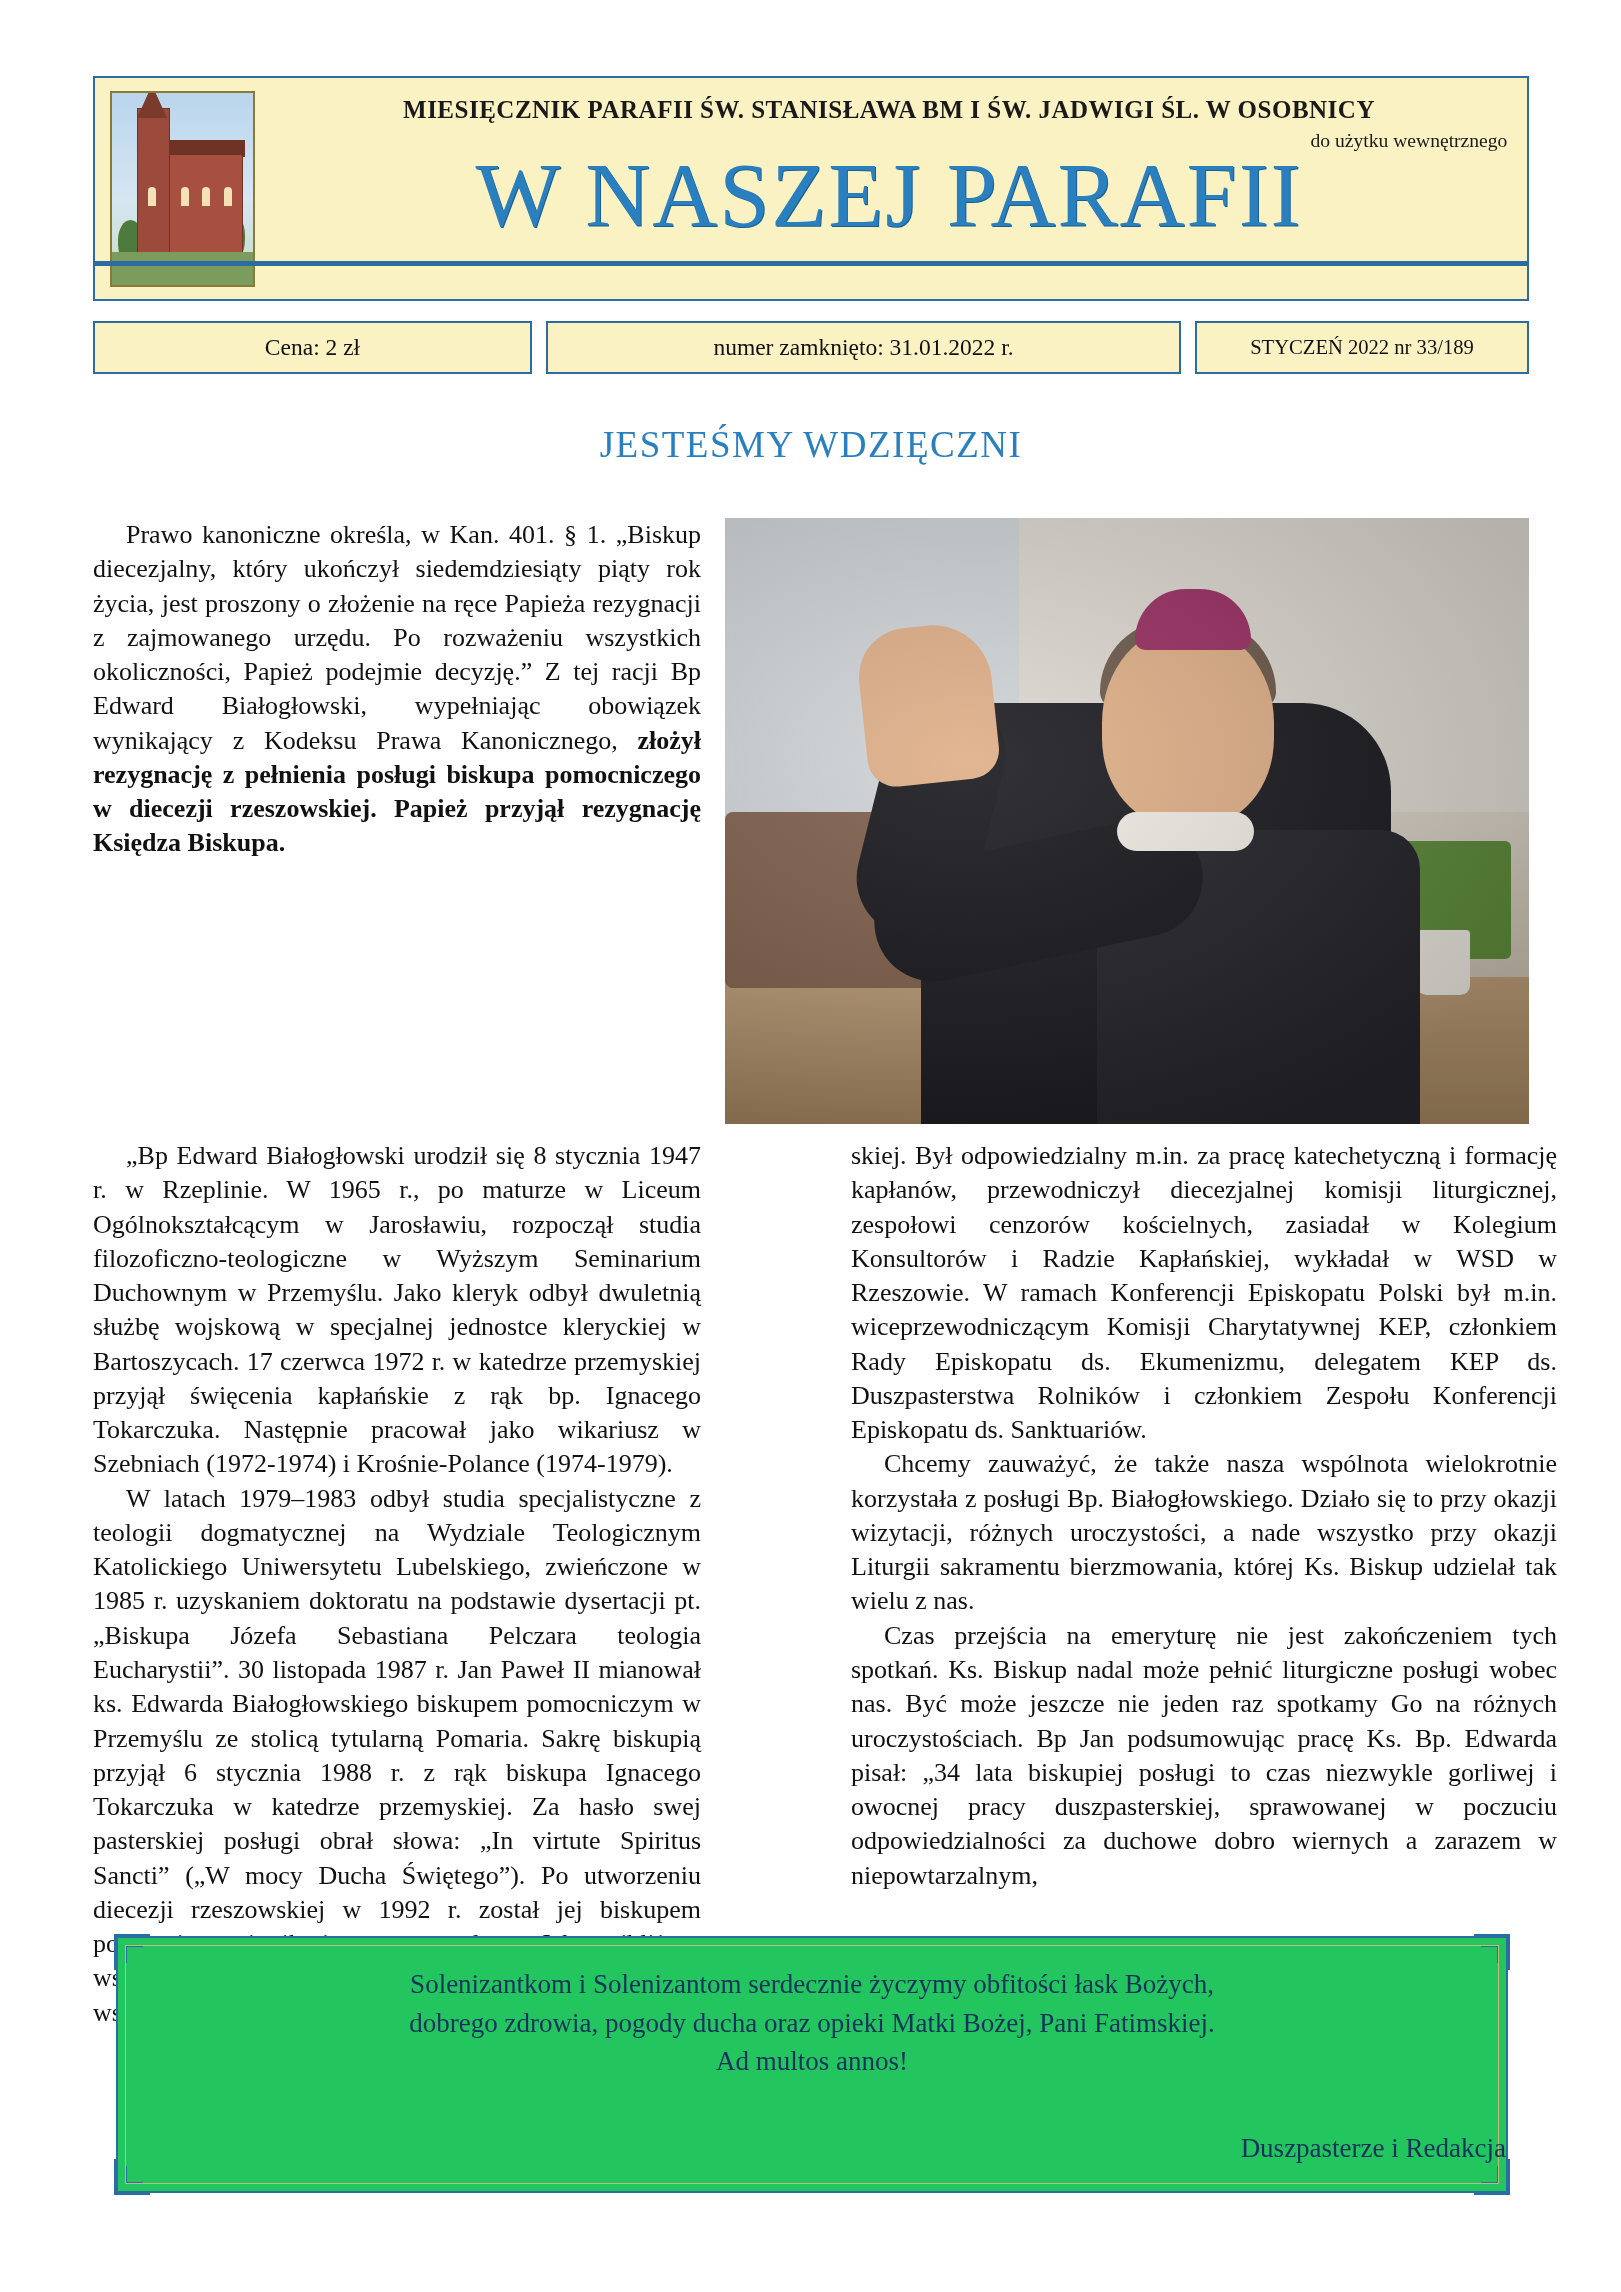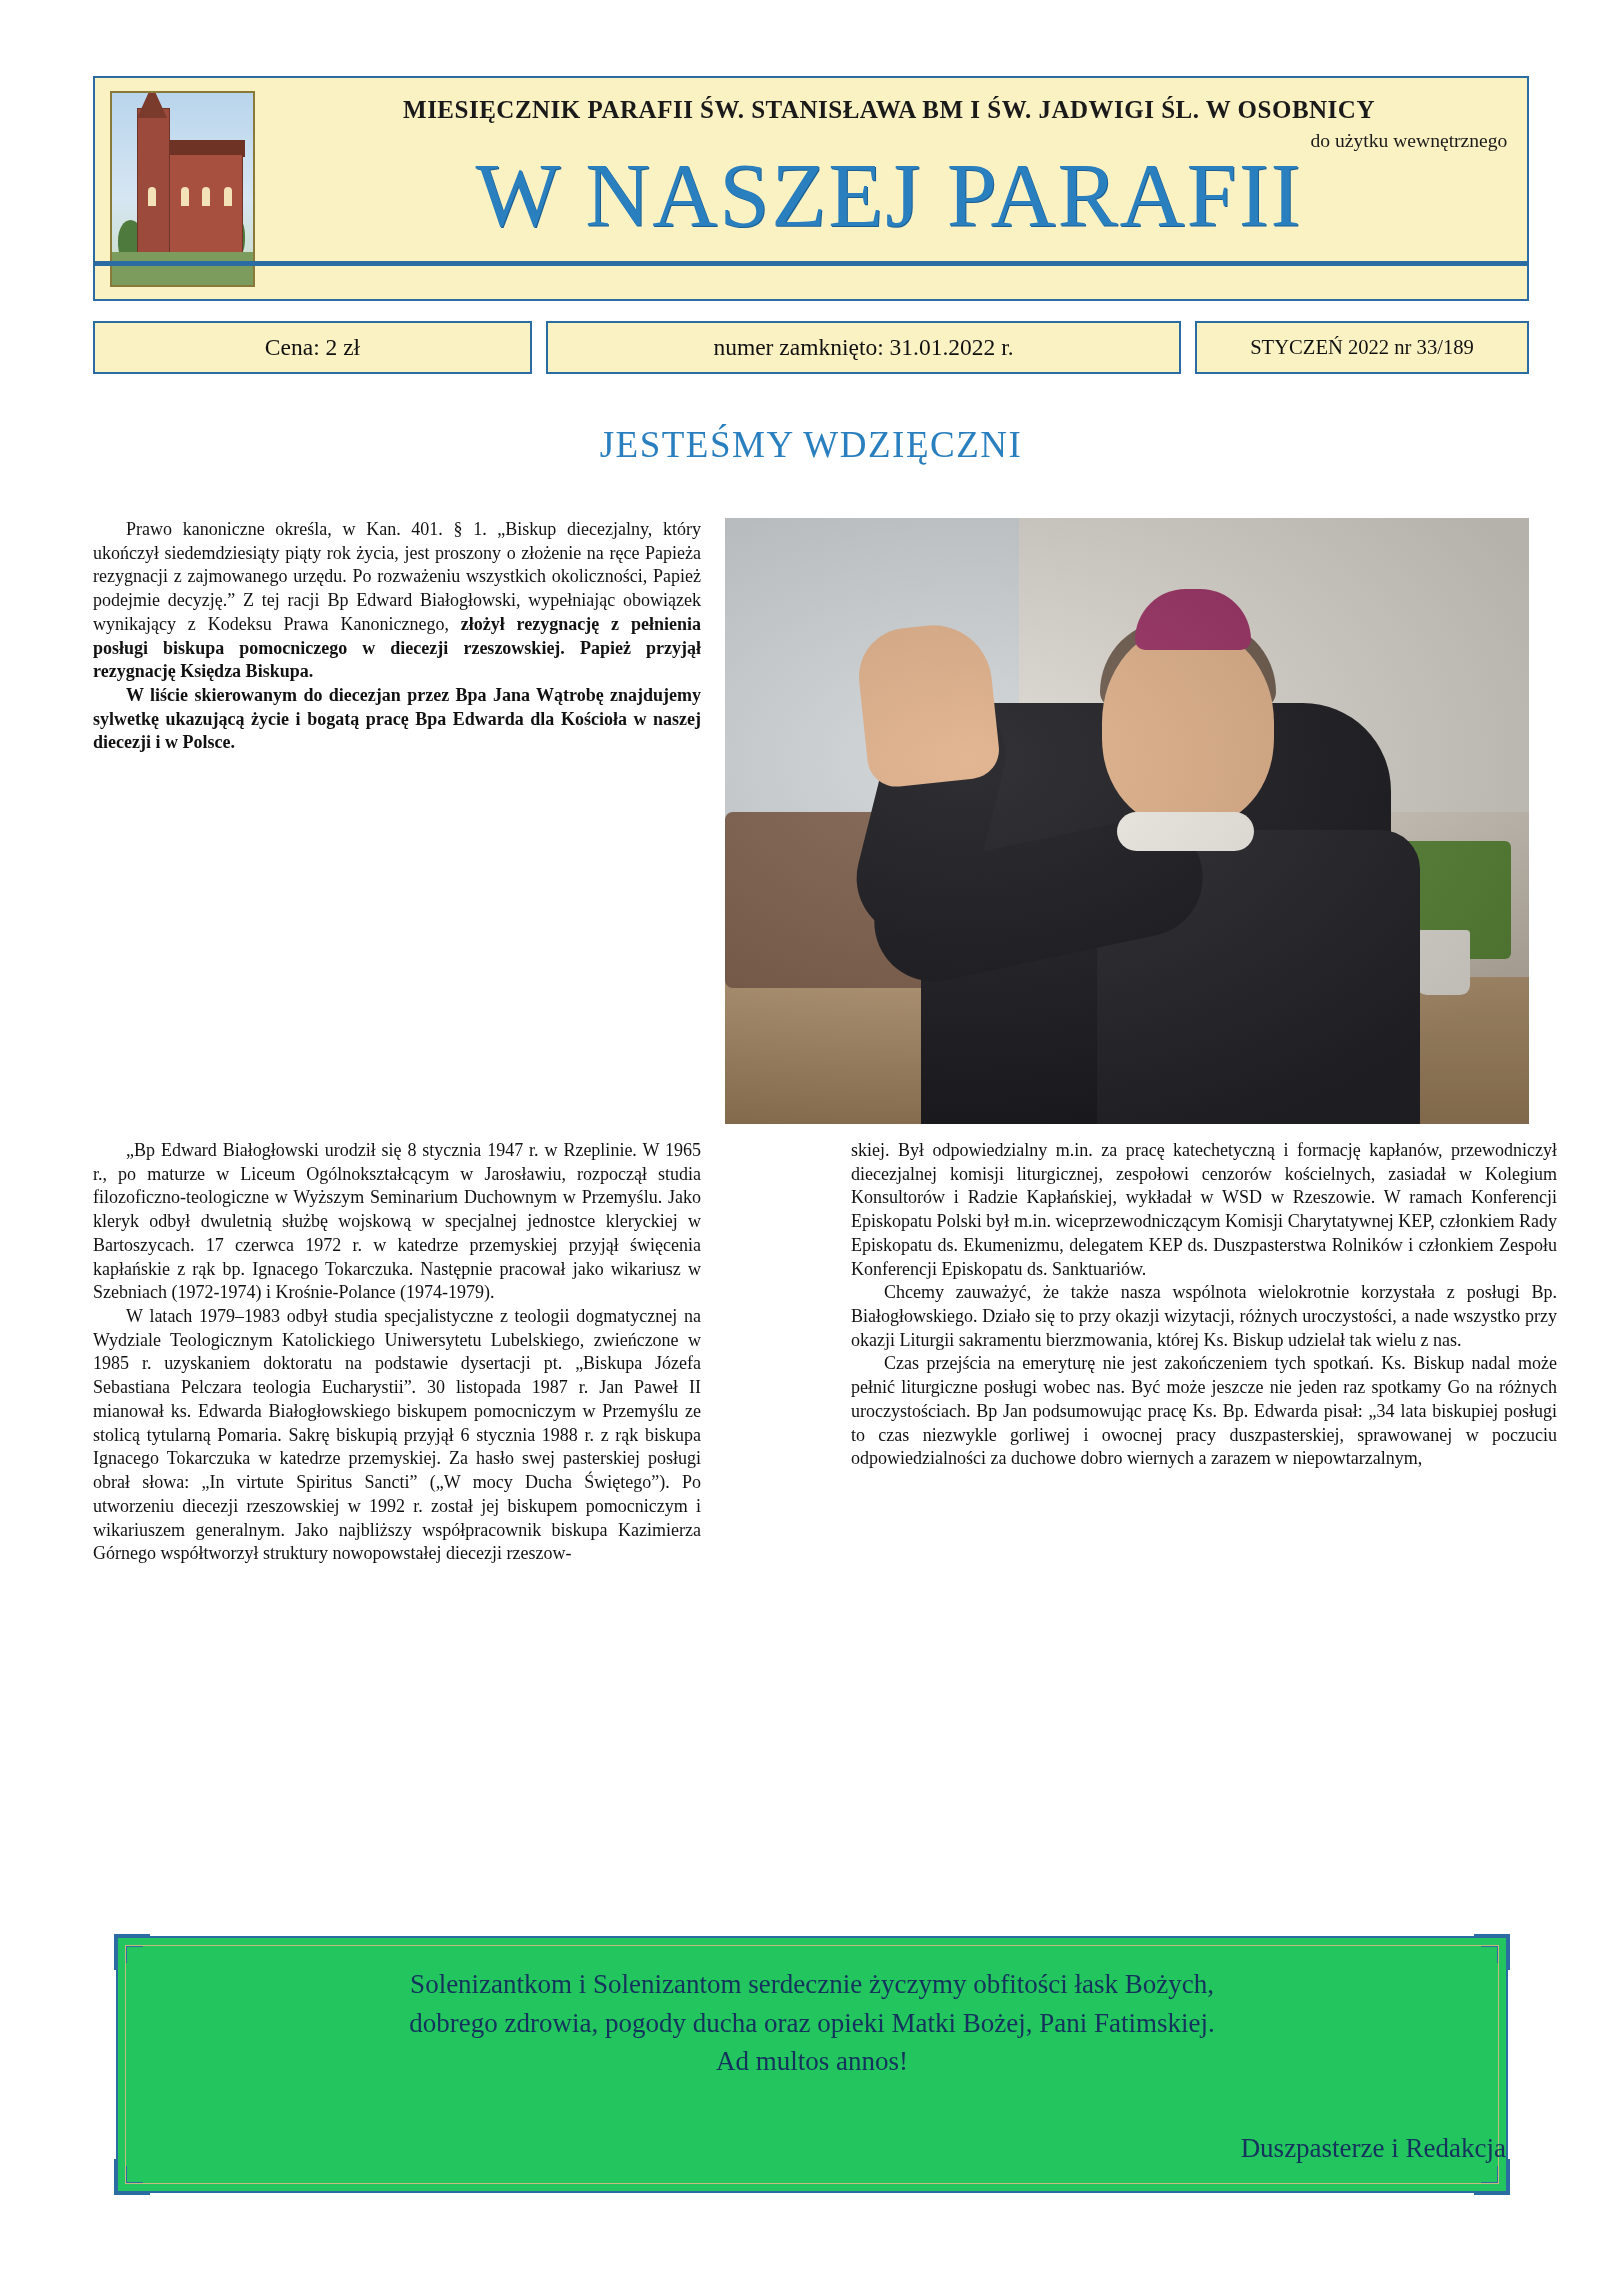--- a/index.html
+++ b/index.html
@@ -236,21 +236,21 @@
     background: #f0ece5; border-radius: 19.6px;
   }
   .photo .grain {
     position:absolute; inset:0;
     background: radial-gradient(ellipse at 30% 40%, rgba(255,255,255,.10), rgba(0,0,0,.18) 80%);
   }
 
   
   .col {
     position: absolute;
-    font-size: 18px;
+    font-size: 26px;
     line-height: 1.318;
     text-align: justify;
     text-justify: inter-word;
     hyphens: auto;
     color: #111;
   }
   .col p { margin: 0; text-indent: 33px; }
   .col p.noindent { text-indent: 0; }
 
   #col-a {
@@ -384,21 +384,20 @@
     <div class="hand"></div>
     <div class="hair"></div>
     <div class="head"></div>
     <div class="zucchetto"></div>
     <div class="collar"></div>
     <div class="grain"></div>
   </div>
 
   <div class="col" id="col-a">
     <p><span>Prawo kanoniczne określa, w Kan. 401. § 1. „Biskup diecezjalny, który ukończył siedemdziesiąty piąty rok życia, jest proszony o złożenie na ręce Papieża rezygnacji z zajmowanego urzędu. Po rozważeniu wszystkich okoliczności, Papież podejmie decyzję.” Z tej racji Bp Edward Białogłowski, wypełniając obowiązek wynikający z Kodeksu Prawa Kanonicznego, </span><b>złożył rezygnację z pełnienia posługi biskupa pomocniczego w diecezji rzeszowskiej. Papież przyjął rezygnację Księdza Biskupa.</b></p>
-    <p><b>W liście skierowanym do diecezjan przez Bpa Jana Wątrobę znajdujemy sylwetkę ukazującą życie i bogatą pracę Bpa Edwarda dla Kościoła w naszej diecezji i w Polsce.</b></p>
   </div>
 
   <div class="col" id="col-b">
     <p>„Bp Edward Białogłowski urodził się 8 stycznia 1947 r. w Rzeplinie. W 1965 r., po maturze w Liceum Ogólnokształcącym w Jarosławiu, rozpoczął studia filozoficzno-teologiczne w Wyższym Seminarium Duchownym w Przemyślu. Jako kleryk odbył dwuletnią służbę wojskową w specjalnej jednostce kleryckiej w Bartoszycach. 17 czerwca 1972 r. w katedrze przemyskiej przyjął święcenia kapłańskie z rąk bp. Ignacego Tokarczuka. Następnie pracował jako wikariusz w Szebniach (1972-1974) i Krośnie-Polance (1974-1979).</p>
     <p>W latach 1979–1983 odbył studia specjalistyczne z teologii dogmatycznej na Wydziale Teologicznym Katolickiego Uniwersytetu Lubelskiego, zwieńczone w 1985 r. uzyskaniem doktoratu na podstawie dysertacji pt. „Biskupa Józefa Sebastiana Pelczara teologia Eucharystii”. 30 listopada 1987 r. Jan Paweł II mianował ks. Edwarda Białogłowskiego biskupem pomocniczym w Przemyślu ze stolicą tytularną Pomaria. Sakrę biskupią przyjął 6 stycznia 1988 r. z rąk biskupa Ignacego Tokarczuka w katedrze przemyskiej. Za hasło swej pasterskiej posługi obrał słowa: „In virtute Spiritus Sancti” („W mocy Ducha Świętego”). Po utworzeniu diecezji rzeszowskiej w 1992 r. został jej biskupem pomocniczym i wikariuszem generalnym. Jako najbliższy współpracownik biskupa Kazimierza Górnego współtworzył struktury nowopowstałej diecezji rzeszow-</p>
   </div>
 
   <div class="col" id="col-c">
     <p class="noindent">skiej. Był odpowiedzialny m.in. za pracę katechetyczną i formację kapłanów, przewodniczył diecezjalnej komisji liturgicznej, zespołowi cenzorów kościelnych, zasiadał w Kolegium Konsultorów i Radzie Kapłańskiej, wykładał w WSD w Rzeszowie. W ramach Konferencji Episkopatu Polski był m.in. wiceprzewodniczącym Komisji Charytatywnej KEP, członkiem Rady Episkopatu ds. Ekumenizmu, delegatem KEP ds. Duszpasterstwa Rolników i członkiem Zespołu Konferencji Episkopatu ds. Sanktuariów.</p>
     <p>Chcemy zauważyć, że także nasza wspólnota wielokrotnie korzystała z posługi Bp. Białogłowskiego. Działo się to przy okazji wizytacji, różnych uroczystości, a nade wszystko przy okazji Liturgii sakramentu bierzmowania, której Ks. Biskup udzielał tak wielu z nas.</p>

